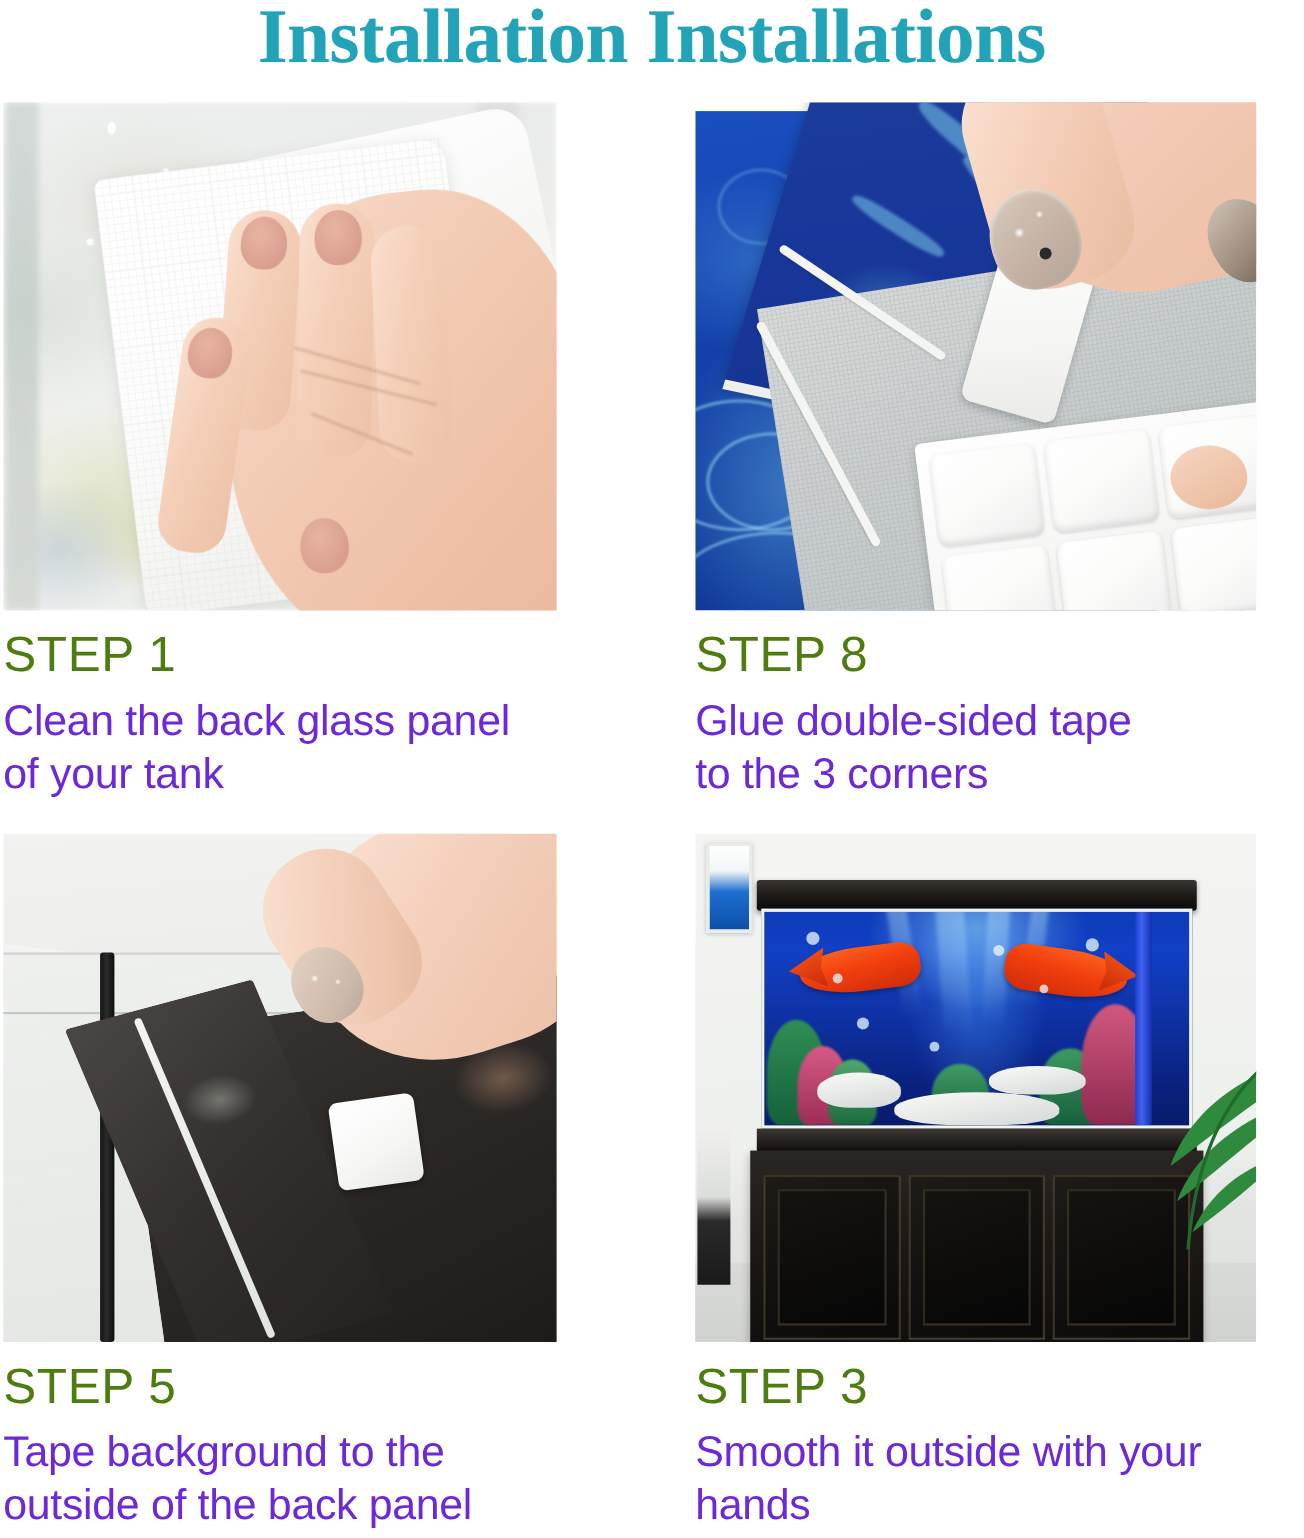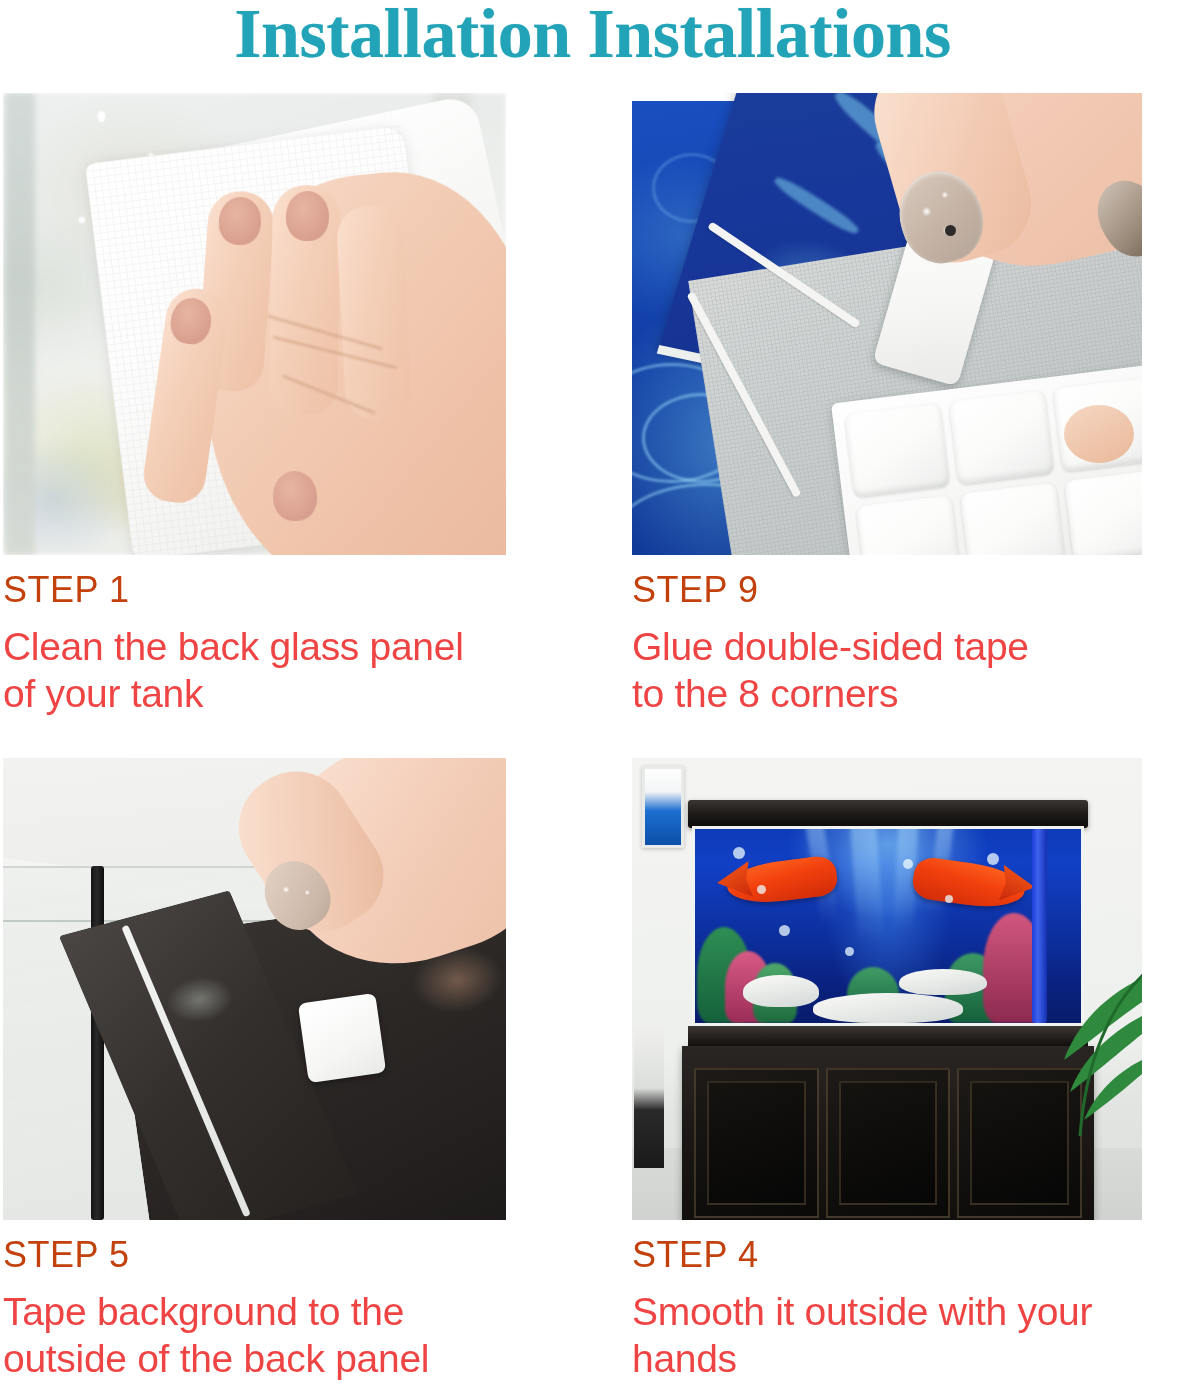--- a/index.html
+++ b/index.html
@@ -38,29 +38,29 @@
     position: relative;
     width: 100%;
     height: 462px;
     overflow: hidden;
     background: #fff;
   }
   .cell-3 .photo, .cell-4 .photo { height: 462px; }
 
   .caption { padding-top: 16px; }
   .step-label {
-    font-size: 36px;
-    color: #c2410c;
+    font-size: 45px;
+    color: #4d7c0f;
     line-height: 1.05;
     letter-spacing: .5px;
     margin-bottom: 14px;
   }
   .step-text {
     font-size: 39px;
-    color: #ef4444;
+    color: #6d28d9;
     line-height: 1.22;
     letter-spacing: -.3px;
     white-space: pre-line;
   }
 
   
   .p1-bg {
     position: absolute; inset: 0;
     background:
       radial-gradient(ellipse 150px 120px at 18% 78%, rgba(190,200,120,.30), transparent 70%),
@@ -555,23 +555,23 @@
 
         <div class="p2-finger-tip"></div>
         <div class="p2-hand"></div>
         <div class="p2-thumb"></div>
         <div class="p2-glitter-nail"></div>
         <div class="p2-nail-dot"></div>
         <div class="p2-nail2"></div>
       </div>
     </div>
     <div class="caption">
-      <div class="step-label">STEP 9</div>
+      <div class="step-label">STEP 8</div>
       <div class="step-text">Glue double-sided tape
-to the 8 corners</div>
+to the 3 corners</div>
     </div>
   </div>
 
   <div class="cell cell-3">
     <div class="photo">
       <div class="p3-wall"></div>
       <div class="p3-glass-top"></div>
       <div class="p3-glass"></div>
       <div class="p3-hline"></div>
       <div class="p3-edge"></div>
@@ -655,19 +655,19 @@
         </div>
         <div class="p4-door">
           <div class="p4-door-inner"></div>
         </div>
         <div class="p4-door">
           <div class="p4-door-inner"></div>
         </div>
       </div>
     </div>
     <div class="caption">
-      <div class="step-label">STEP 4</div>
+      <div class="step-label">STEP 3</div>
       <div class="step-text">Smooth it outside with your
 hands</div>
     </div>
   </div>
 
 </div>
 
 </body></html>

